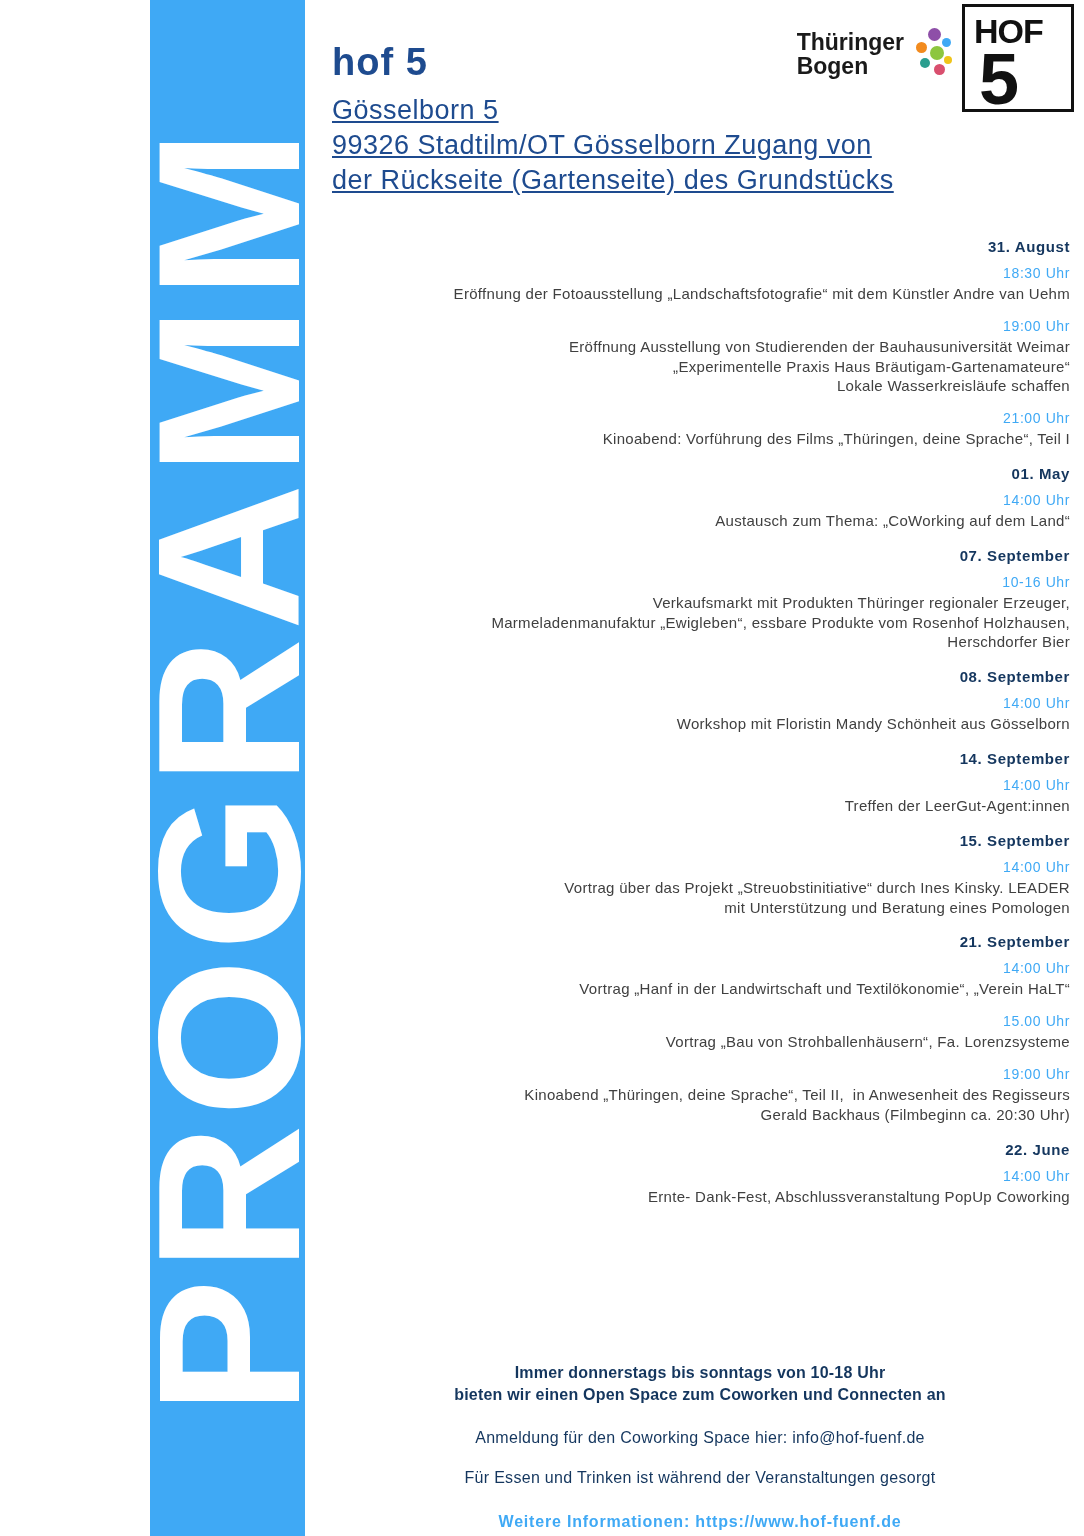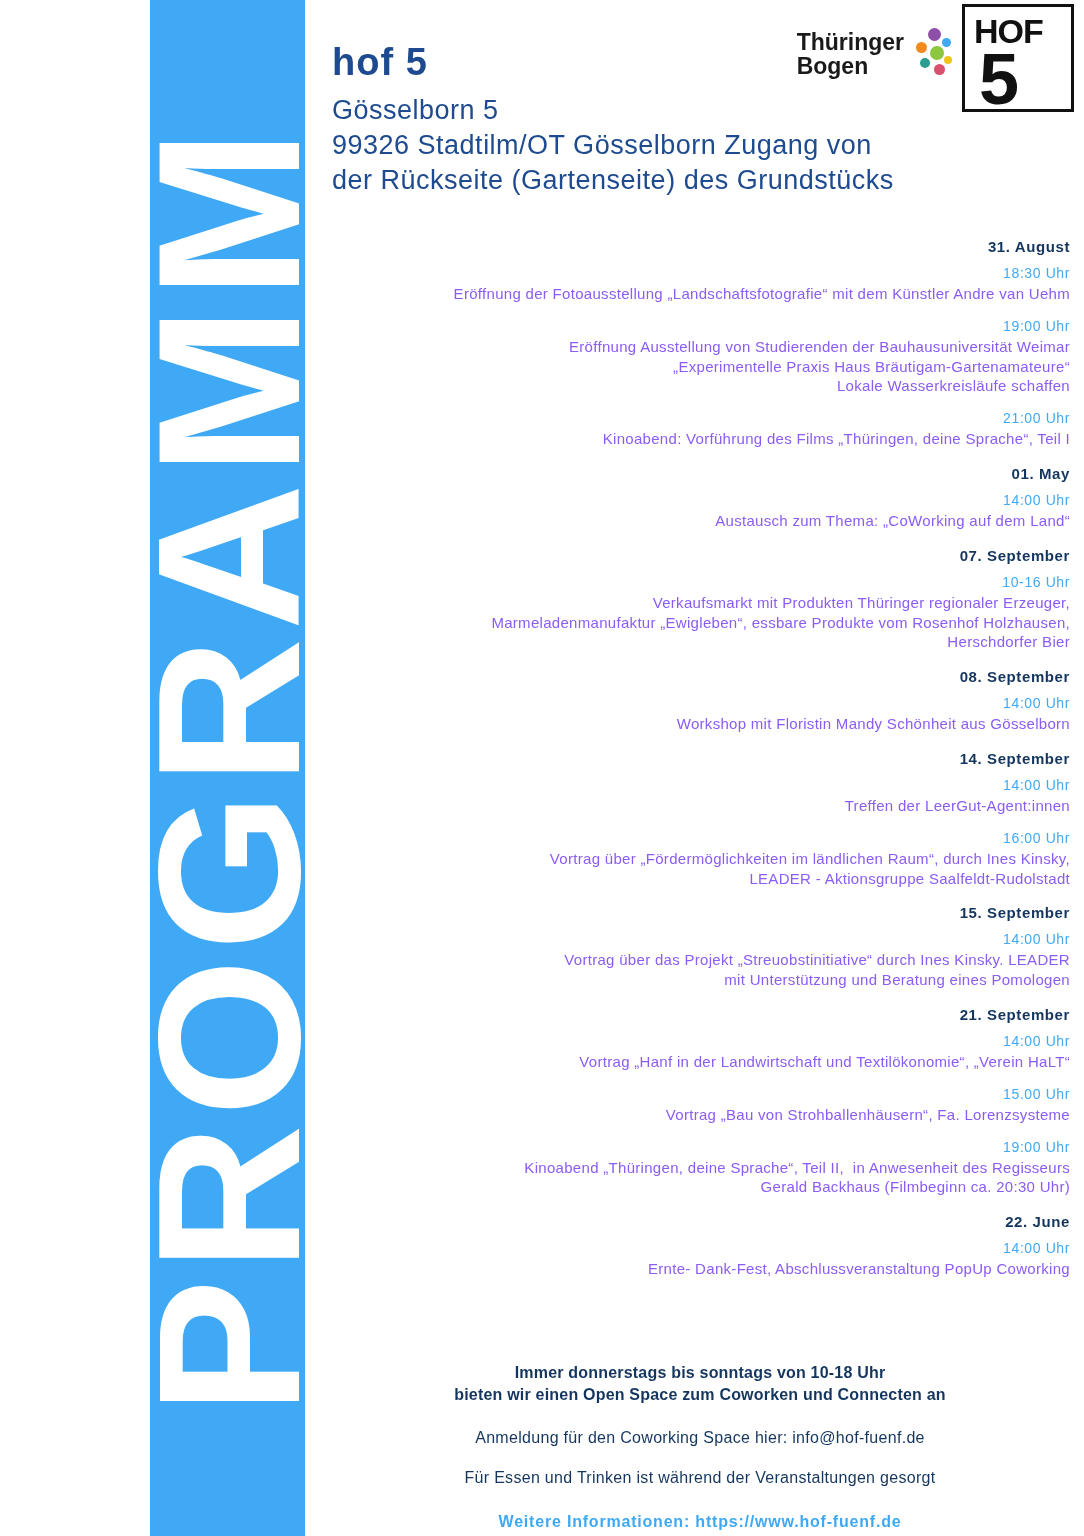--- a/index.html
+++ b/index.html
@@ -117,20 +117,21 @@
     letter-spacing: 1px;
     margin: 0 0 10px 0;
     line-height: 1.05;
   }
   .header .h-line {
     font-size: 27px;
     font-weight: 500;
     color: #1e4b8f;
     line-height: 1.3;
     letter-spacing: 0.5px;
+    text-decoration: underline;
   }
 
   
   .program {
     position: absolute;
     left: 330px;
     top: 222px;
     width: 740px;
     text-align: right;
   }
@@ -148,21 +149,21 @@
     margin-bottom: 14px;
   }
   .entry-time {
     font-size: 14px;
     color: #3FA9F5;
     letter-spacing: 0.6px;
     margin-bottom: 3px;
   }
   .entry-desc {
     font-size: 15px;
-    color: #8b5cf6;
+    color: #404040;
     letter-spacing: 0.3px;
     line-height: 1.32;
   }
   .entry-desc div { white-space: pre-wrap; }
 
   
   .footer {
     position: absolute;
     left: 330px;
     top: 1362px;
@@ -280,27 +281,20 @@
       </div>
     </div>
     <div class="day">
       <div class="day-title">14. September</div>
       <div class="entry">
         <div class="entry-time">14:00 Uhr</div>
         <div class="entry-desc">
           <div>Treffen der LeerGut-Agent:innen</div>
         </div>
       </div>
-      <div class="entry">
-        <div class="entry-time">16:00 Uhr</div>
-        <div class="entry-desc">
-          <div>Vortrag über „Fördermöglichkeiten im ländlichen Raum“, durch Ines Kinsky,</div>
-          <div>LEADER - Aktionsgruppe Saalfeldt-Rudolstadt</div>
-        </div>
-      </div>
     </div>
     <div class="day">
       <div class="day-title">15. September</div>
       <div class="entry">
         <div class="entry-time">14:00 Uhr</div>
         <div class="entry-desc">
           <div>Vortrag über das Projekt „Streuobstinitiative“ durch Ines Kinsky. LEADER</div>
           <div>mit Unterstützung und Beratung eines Pomologen</div>
         </div>
       </div>

